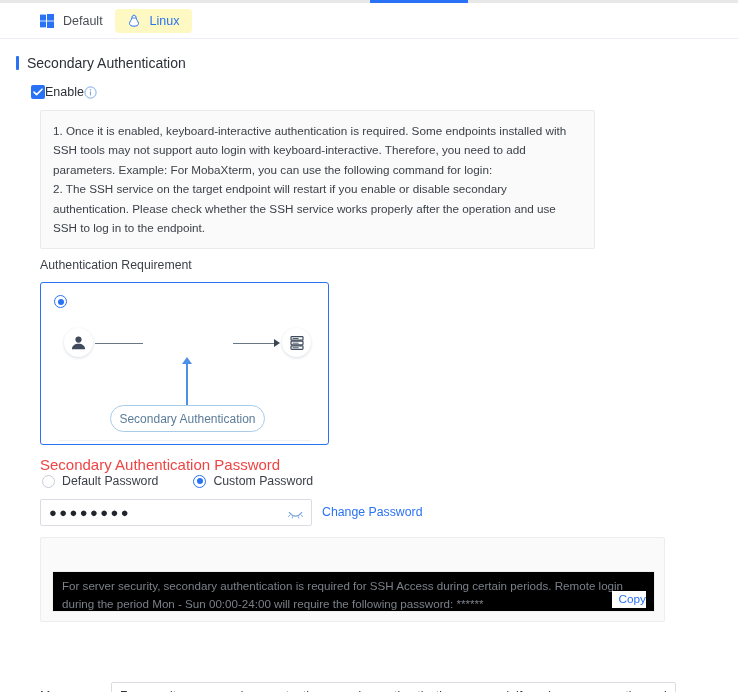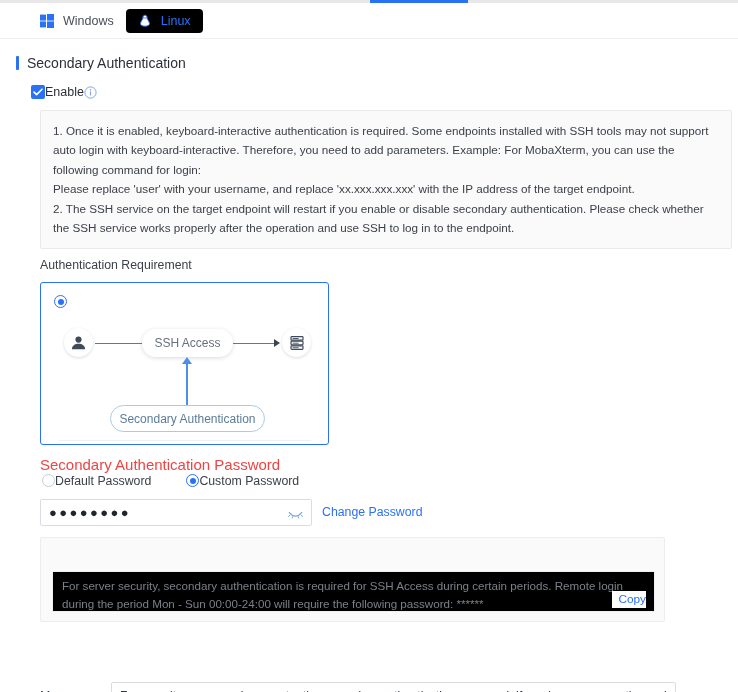--- a/index.html
+++ b/index.html
@@ -46,21 +46,21 @@
     gap: 9px;
     height: 24px;
     padding: 0 12px;
     border-radius: 4px;
     font-size: 12.5px;
     color: #4a4f57;
     cursor: pointer;
     user-select: none;
   }
   .os-tab.active {
-    background: #000000;
+    background: #fef9c3;
     color: #2a72f5;
   }
   .os-tab .tab-icon {
     width: 14px; height: 14px;
     display: inline-block;
     line-height: 0;
   }
 
   
   .section-header {
@@ -96,21 +96,21 @@
     flex: none;
   }
   .checkbox svg { position: absolute; left: 2px; top: 3px; }
   .enable-label { font-size: 12.5px; color: #2c3038; }
   .info-icon { width: 13px; height: 13px; line-height: 0; cursor: pointer; }
 
   
   .notice-box {
     position: absolute;
     left: 40px; top: 110px;
-    width: 692px;
+    width: 555px;
     box-sizing: border-box;
     padding: 10px 12px 11px 12px;
     background: #fafafa;
     border: 1px solid #eaeaea;
     border-radius: 2px;
     font-size: 11.7px;
     color: #3c4149;
     line-height: 19.4px;
   }
   .notice-box p { margin: 0; }
@@ -244,21 +244,22 @@
   }
   .pwd-radios {
     position: absolute;
     left: 42px; top: 474px;
     display: flex;
     align-items: center;
     gap: 35px;
   }
   .radio-opt {
     display: flex;
-    align-items: flex-start;
+    align-items: center;
+    gap: 7px;
     cursor: pointer;
   }
   .pwd-input-wrap {
     position: absolute;
     left: 40px; top: 499px;
     width: 272px; height: 27px;
     box-sizing: border-box;
     border: 1px solid #d9dde3;
     border-radius: 2px;
     background: #fff;
@@ -352,21 +353,21 @@
 <div class="os-tabs">
   <div class="os-tab">
     <span class="tab-icon">
       <svg width="14" height="14" viewBox="0 0 14 14">
         <rect x="0" y="0.6" width="6" height="6" fill="#2a72f5"></rect>
         <rect x="7" y="0" width="7" height="6.6" fill="#2a72f5"></rect>
         <rect x="0" y="7.4" width="6" height="6" fill="#2a72f5"></rect>
         <rect x="7" y="7.4" width="7" height="6.6" fill="#2a72f5"></rect>
       </svg>
     </span>
-    <span>Windows</span>
+    <span>Default</span>
   </div>
   <div class="os-tab active">
     <span class="tab-icon">
       <svg width="14" height="14" viewBox="0 0 14 14">
         <path d="M7 1.2c1.5 0 2.1 1.3 2.1 2.6 0 1 .5 1.6 1.1 2.6.7 1.1 1.3 2.2 1.3 3.2 0 1.6-1.7 2.6-4.5 2.6S2.5 11.2 2.5 9.6c0-1 .6-2.1 1.3-3.2.6-1 1.1-1.6 1.1-2.6C4.9 2.5 5.5 1.2 7 1.2z" fill="#ffffff" stroke="#2a72f5" stroke-width="1"></path>
         <circle cx="6" cy="4" r="0.75" fill="#2a72f5"></circle>
         <circle cx="8" cy="4" r="0.75" fill="#2a72f5"></circle>
       </svg>
     </span>
     <span>Linux</span>
@@ -389,44 +390,40 @@
     <svg width="13" height="13" viewBox="0 0 13 13">
       <circle cx="6.5" cy="6.5" r="5.6" fill="none" stroke="#7fa8e8" stroke-width="1"></circle>
       <circle cx="6.5" cy="3.7" r="0.8" fill="#7fa8e8"></circle>
       <rect x="5.9" y="5.3" width="1.2" height="4.2" rx="0.6" fill="#7fa8e8"></rect>
     </svg>
   </span>
 </div>
 
 <div class="notice-box">
   <p>1. Once it is enabled, keyboard-interactive authentication is required. Some endpoints installed with SSH tools may not support auto login with keyboard-interactive. Therefore, you need to add parameters. Example: For MobaXterm, you can use the following command for login:</p>
-  <p>Please replace 'user' with your username, and replace 'xx.xxx.xxx.xxx' with the IP address of the target endpoint.</p>
   <p>2. The SSH service on the target endpoint will restart if you enable or disable secondary authentication. Please check whether the SSH service works properly after the operation and use SSH to log in to the endpoint.</p>
 </div>
 
 <div class="auth-req-label">Authentication Requirement</div>
 
 <div class="diagram-box">
   <div class="radio-line">
     <span class="radio checked"></span>
   </div>
 
   <div class="diagram-area">
     <div class="node-circle" style="left:23px; top:11px;">
       <svg width="17" height="17" viewBox="0 0 17 17">
         <circle cx="8.5" cy="5.6" r="3.1" fill="#3f4b5b"></circle>
         <path d="M1.9 15.2c0-3.6 3-5.5 6.6-5.5s6.6 1.9 6.6 5.5z" fill="#3f4b5b"></path>
       </svg>
     </div>
 
     <div class="line-h" style="left:54px; top:26px; width:48px;"></div>
 
-    <div class="ssh-pill">
-      <span>SSH Access</span>
-    </div>
 
     <div class="line-h" style="left:192px; top:26px; width:43px;"></div>
     <div class="arrow-head-r" style="left:233px; top:22px;"></div>
 
     <div class="node-circle" style="left:241px; top:11px;">
       <svg width="16" height="16" viewBox="0 0 16 16">
         <rect x="2" y="1.6" width="12" height="3.6" rx="0.8" fill="none" stroke="#3f4b5b" stroke-width="1.2"></rect>
         <rect x="2" y="6.2" width="12" height="3.6" rx="0.8" fill="none" stroke="#3f4b5b" stroke-width="1.2"></rect>
         <rect x="2" y="10.8" width="12" height="3.6" rx="0.8" fill="none" stroke="#3f4b5b" stroke-width="1.2"></rect>
         <rect x="3.6" y="3.1" width="6" height="0.9" fill="#3f4b5b"></rect>

